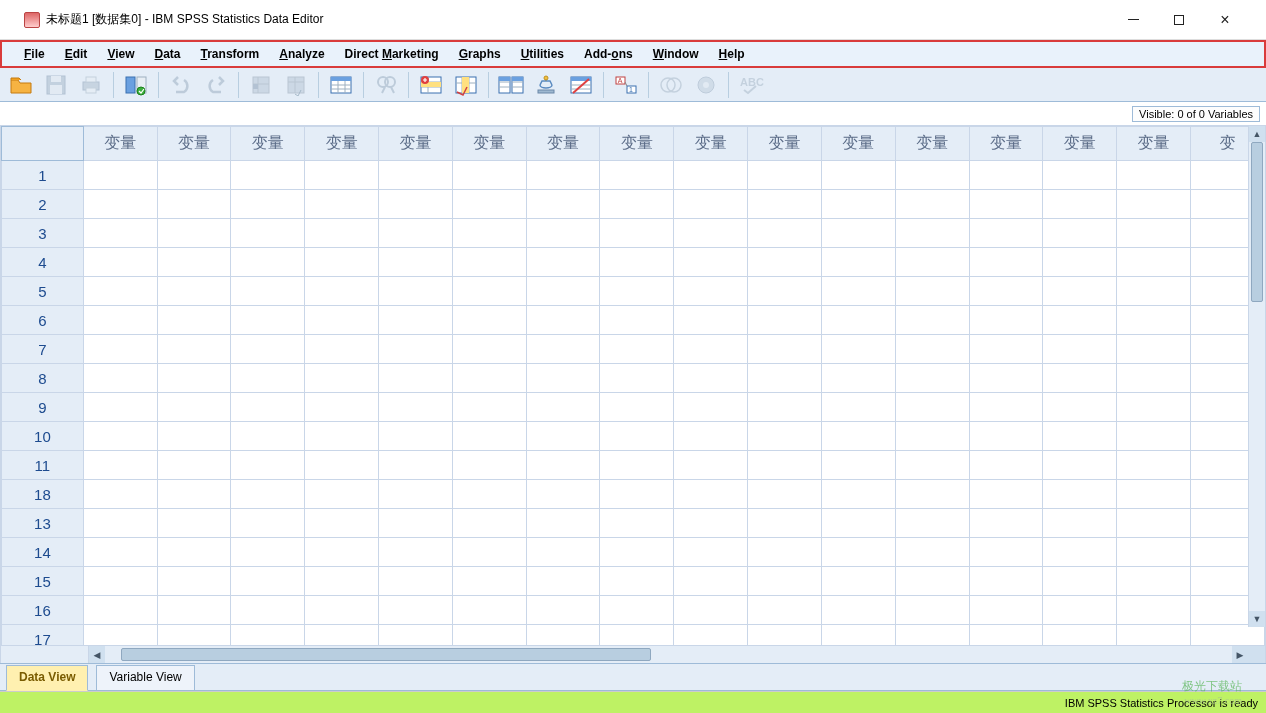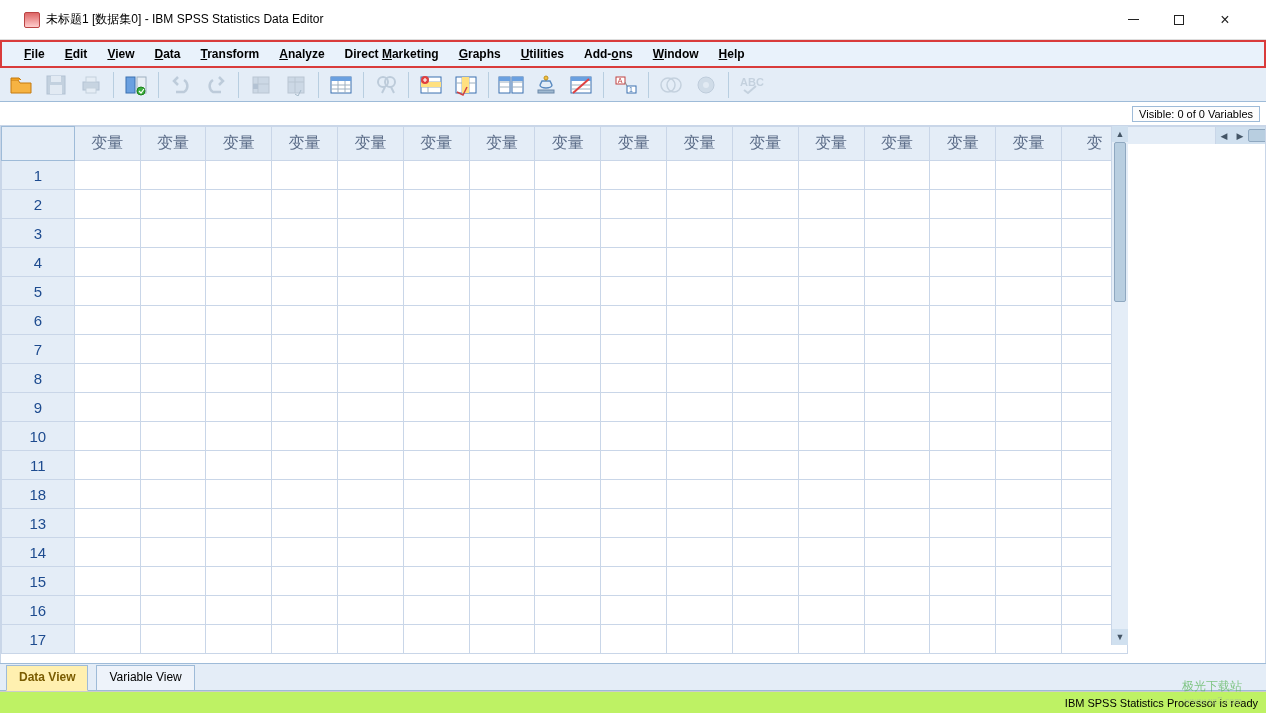--- a/index.html
+++ b/index.html
@@ -23,21 +23,21 @@
 .toolbar { height: 34px; background: #e4edf7; border-bottom: 1px solid #9ebbd8; display: flex; align-items: center; padding: 2px 6px; gap: 5px; }
 .tb { width: 30px; height: 30px; display: flex; align-items: center; justify-content: center; cursor: pointer; border-radius: 2px; }
 .tb.dis { opacity: .45; cursor: default; }
 .tsep { width: 1px; height: 26px; background: #b8cee0; margin: 0 2px; }
 
 
 .visbar { height: 24px; background: #fff; border-bottom: 1px solid #c9d6e8; display: flex; justify-content: flex-end; align-items: center; padding-right: 6px; }
 .visbox { border: 1px solid #9ebbd8; background: #fdfdfd; padding: 1px 6px; font-size: 11px; }
 
 
-.gridwrap { flex: 1; display: flex; flex-direction: row; overflow: hidden; background: #fff; border-left: 1px solid #c9d6e8; border-right: 1px solid #c9d6e8; position: relative; }
+.gridwrap { flex: 1; display: flex; flex-direction: column; overflow: hidden; background: #fff; border-left: 1px solid #c9d6e8; border-right: 1px solid #c9d6e8; position: relative; }
 .grid { flex: 1; overflow: hidden; position: relative; }
 .gtable { border-collapse: collapse; table-layout: fixed; }
 .gtable th, .gtable td { border: 1px solid #c9d6e8; height: 29px; font-weight: normal; }
 .gtable .corner { width: 82px; background: #e4edf7; border: 1px solid #9ebbd8; height: 34px; }
 .gtable .colh { width: 74px; background: #e4edf7; color: #5a6b87; font-size: 16px; text-align: center; height: 34px; cursor: pointer; }
 .gtable .colh.last { width: 50px; }
 .gtable .rowh { width: 82px; background: #e4edf7; color: #1d4b8f; font-size: 15px; text-align: center; cursor: pointer; }
 .gtable td.cell { width: 74px; background: #fff; cursor: cell; }
 .vscroll { position: absolute; right: 0; top: 0; bottom: 18px; width: 17px; background: #e4edf7; border-left: 1px solid #c9d6e8; }
 .vscroll .thumb { position: absolute; left: 2px; right: 2px; top: 16px; height: 160px; background: #b8cee0; border: 1px solid #8fa8c0; border-radius: 2px; }

